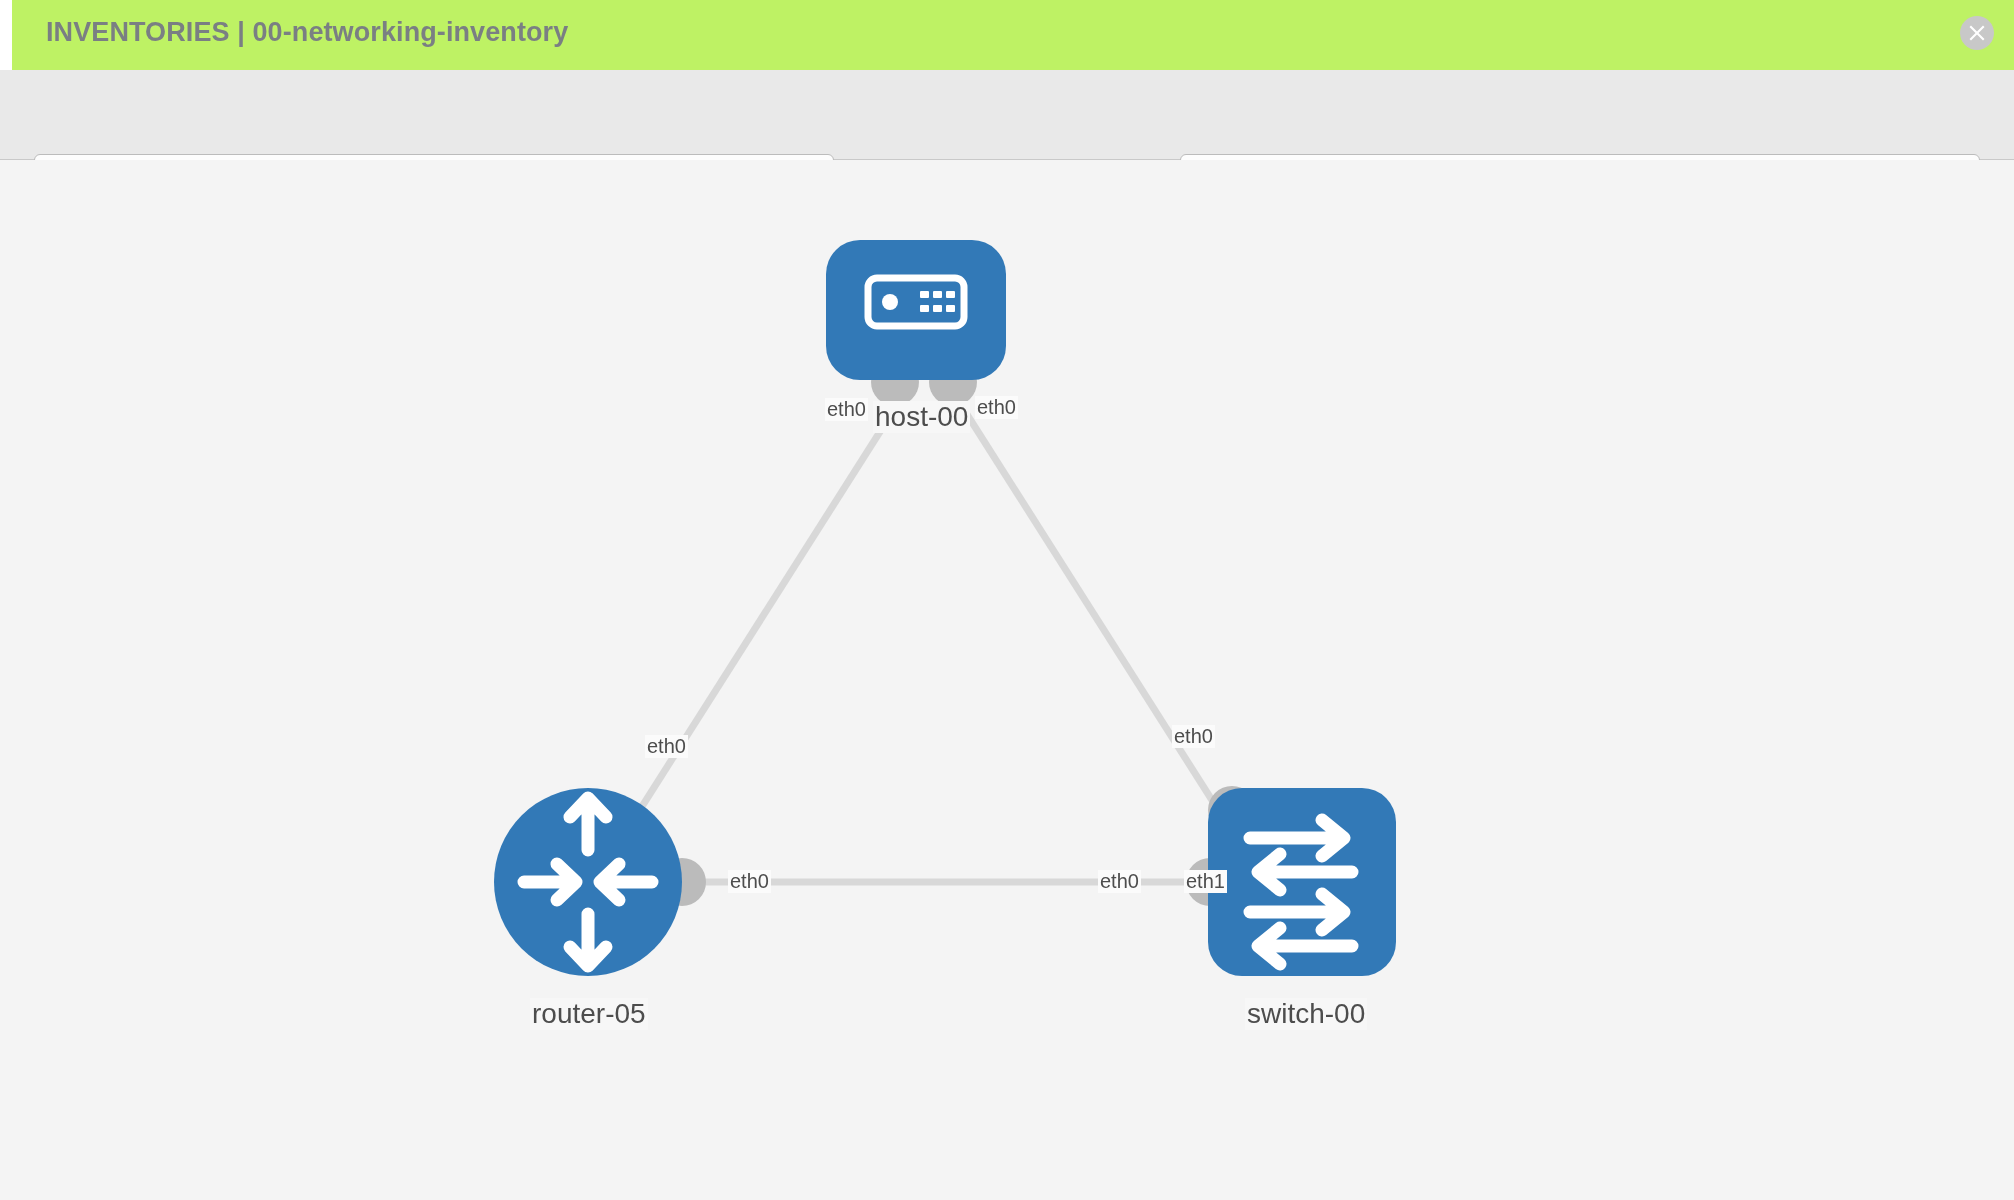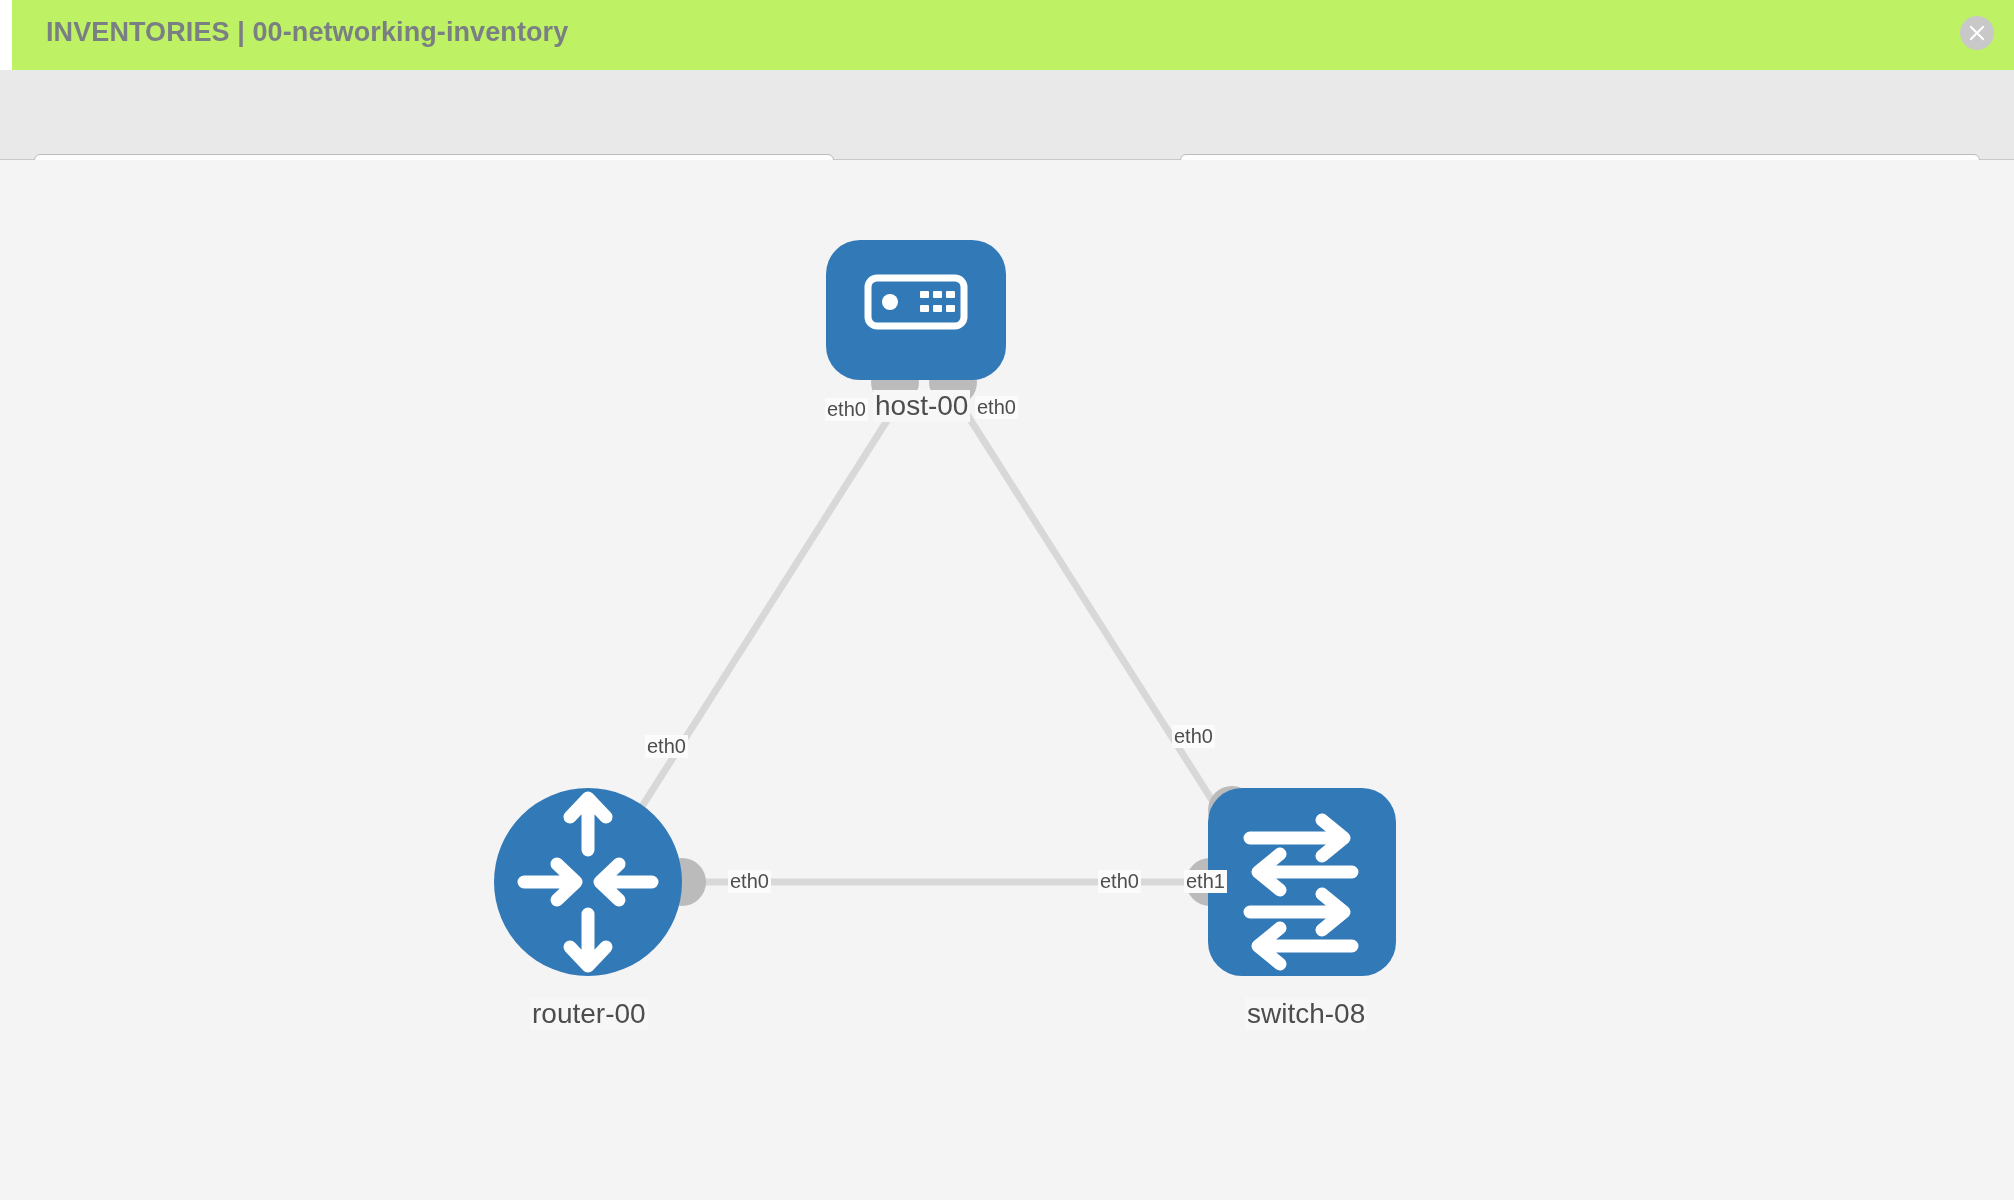--- a/index.html
+++ b/index.html
@@ -229,18 +229,18 @@
     </svg>
 
     <div class="edge-label" style="left:825px;  top:238px;">eth0</div>
     <div class="edge-label" style="left:975px;  top:236px;">eth0</div>
     <div class="edge-label" style="left:645px;  top:575px;">eth0</div>
     <div class="edge-label" style="left:1172px; top:565px;">eth0</div>
     <div class="edge-label" style="left:728px;  top:710px;">eth0</div>
     <div class="edge-label" style="left:1098px; top:710px;">eth0</div>
     <div class="edge-label" style="left:1184px; top:710px;">eth1</div>
 
-    <div class="node-label" style="left:873px; top:230px;">host-00</div>
-    <div class="node-label" style="left:530px; top:838px;">router-00</div>
-    <div class="node-label" style="left:1245px; top:838px;">switch-08</div>
+    <div class="node-label" style="left:873px; top:241px;">host-00</div>
+    <div class="node-label" style="left:530px; top:838px;">router-05</div>
+    <div class="node-label" style="left:1245px; top:838px;">switch-00</div>
 
   </div>
 </div>
 
 </body></html>

